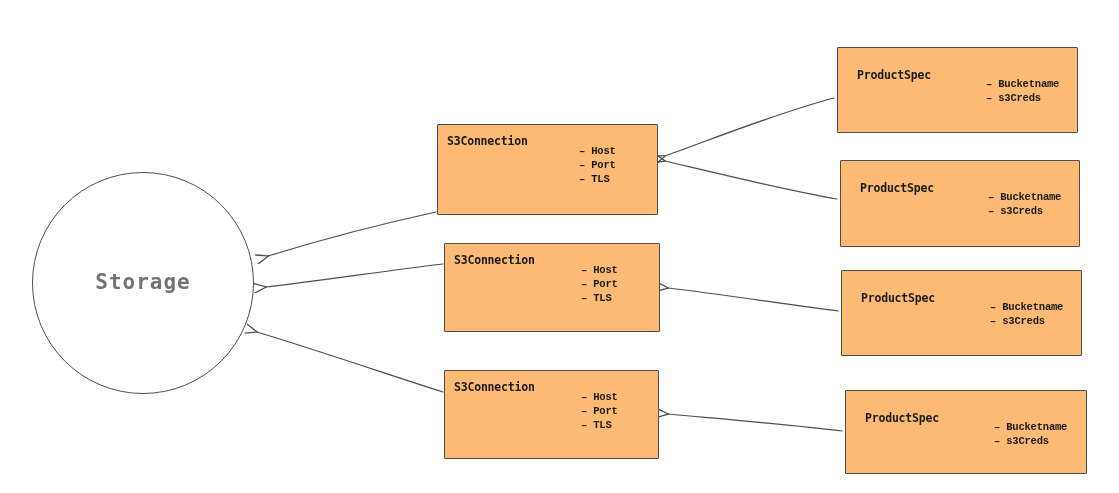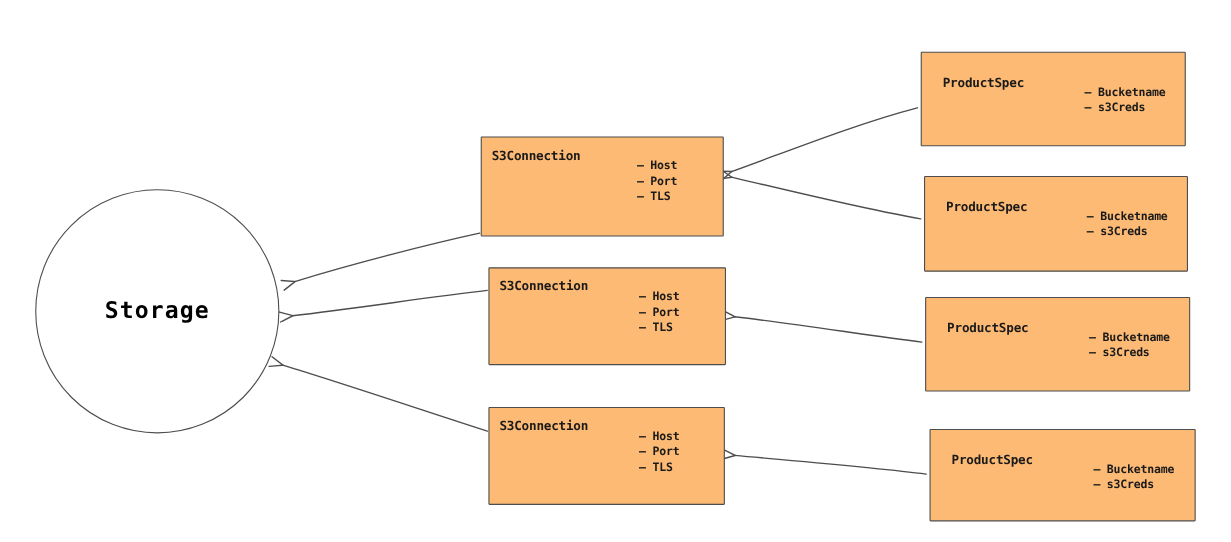--- a/index.html
+++ b/index.html
@@ -43,35 +43,35 @@
   .attr-list {
     position: absolute;
     font-family: "DejaVu Sans Mono", "Liberation Mono", monospace;
     font-size: 10.5px;
     font-weight: 600;
     line-height: 14px;
     letter-spacing: -0.2px;
     color: #1a1a1a;
     white-space: nowrap;
   }
-  .attr-list .attr-row { display: block; }
+  .attr-list .attr-row { display: block; font-family: Liberation Mono, monospace; }
   .circle-node {
     border: 1.5px solid #4d4d4d;
     border-radius: 50%;
     background: #ffffff;
   }
   .circle-label {
     position: absolute;
     left: 0; right: 0;
     text-align: center;
     font-family: "DejaVu Sans Mono", "Liberation Mono", monospace;
     font-size: 21px;
     font-weight: 600;
     letter-spacing: 1px;
-    color: #000000;
+    color: #737373;
   }
   svg#edges {
     position: absolute;
     left: 0; top: 0;
     width: 1119px;
     height: 493px;
     pointer-events: none;
   }
 </style>
 </head>

